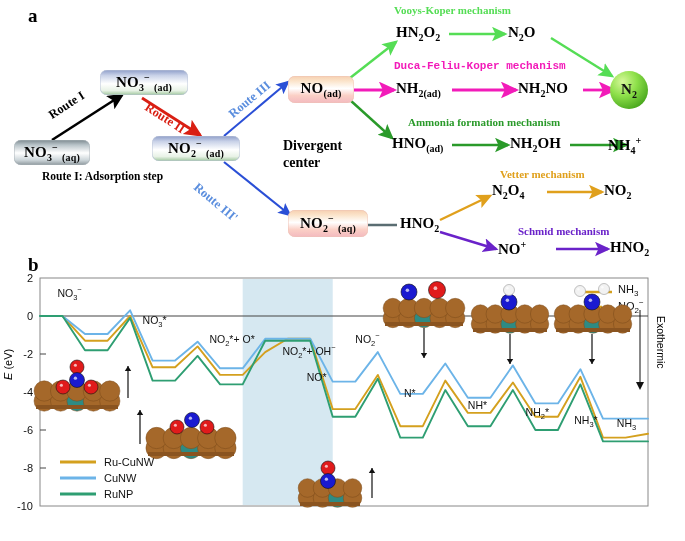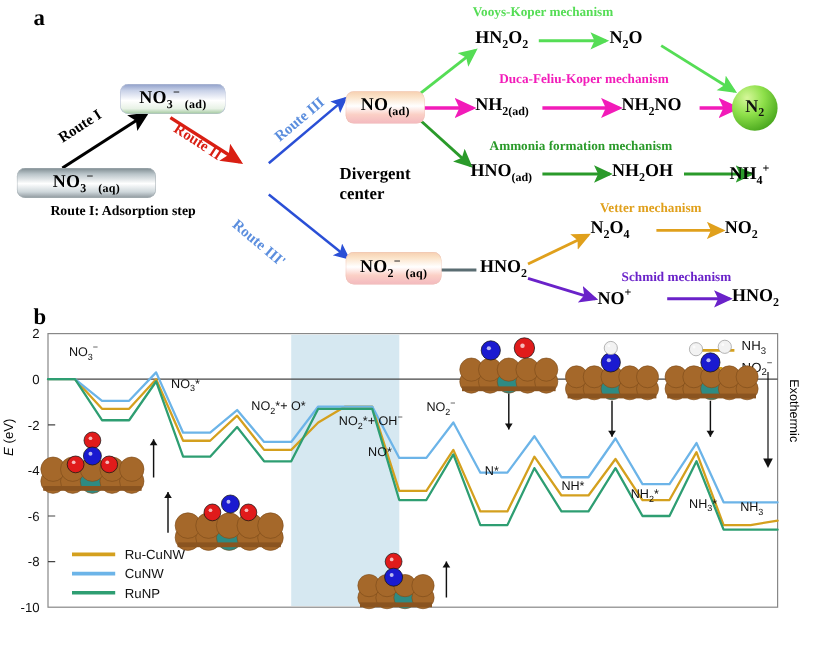--- a/index.html
+++ b/index.html
@@ -111,28 +111,31 @@
 
     <line x1="440" y1="220" x2="490" y2="196" stroke="#e0a01c" stroke-width="2.4" marker-end="url(#ah-gold)"></line>
 
     <line x1="547" y1="192" x2="602" y2="192" stroke="#e0a01c" stroke-width="2.4" marker-end="url(#ah-gold)"></line>
 
     <line x1="440" y1="232" x2="496" y2="249" stroke="#6a22c9" stroke-width="2.4" marker-end="url(#ah-purple)"></line>
 
     <line x1="556" y1="249" x2="608" y2="249" stroke="#6a22c9" stroke-width="2.4" marker-end="url(#ah-purple)"></line>
   </svg>
 
-  <div class="node grad-grey" style="left:14px;top:140px;width:116px;height:25px;">
+  <div class="node grad-grey" style="left:14px;top:140px;width:76px;height:25px;">
     <span>NO<sub>3</sub><sup>−</sup>&nbsp;<sub>(aq)</sub></span>
   </div>
 
   <div class="node grad-blue" style="left:100px;top:70px;width:88px;height:25px;">
     <span>NO<sub>3</sub><sup>−</sup>&nbsp;<sub>(ad)</sub></span>
   </div>
 
+  <div class="node grad-blue" style="left:152px;top:136px;width:88px;height:25px;">
+    <span>NO<sub>2</sub><sup>−</sup>&nbsp;<sub>(ad)</sub></span>
+  </div>
 
   <div class="node grad-orange" style="left:288px;top:76px;width:66px;height:27px;">
     <span>NO<sub>(ad)</sub></span>
   </div>
 
   <div class="node grad-orange" style="left:288px;top:210px;width:80px;height:27px;">
     <span>NO<sub>2</sub><sup>−</sup>&nbsp;<sub>(aq)</sub></span>
   </div>
 
   <div class="n2ball" style="left:610px;top:71px;">
@@ -143,21 +146,21 @@
   <div class="routelbl" style="left:150px;top:100px;color:#d91f13;transform:rotate(33deg);">Route II</div>
   <div class="routelbl" style="left:226px;top:110px;color:#5b8ede;transform:rotate(-40deg);">Route III</div>
   <div class="routelbl" style="left:200px;top:180px;color:#5b8ede;transform:rotate(40deg);">Route III'</div>
 
   <div class="plain" style="left:283px;top:138px;font-size:14px;">Divergent</div>
   <div class="plain" style="left:283px;top:155px;font-size:14px;">center</div>
 
   <div class="keyline" style="left:42px;top:170px;color:#000;">Route I: Adsorption step</div>
 
   <div class="mech" style="left:394px;top:4px;color:#55dd55;">Vooys-Koper mechanism</div>
-  <div class="mech" style="left:416px;top:60px;color:#f21bb9;">Duca-Feliu-Koper mechanism</div>
+  <div class="mech" style="left:394px;top:60px;color:#f21bb9;font-family:Liberation Mono, monospace;">Duca-Feliu-Koper mechanism</div>
   <div class="mech" style="left:408px;top:116px;color:#2a9a2a;">Ammonia formation mechanism</div>
   <div class="mech" style="left:500px;top:168px;color:#e0a01c;">Vetter mechanism</div>
   <div class="mech" style="left:518px;top:225px;color:#6a22c9;">Schmid mechanism</div>
 
   <div class="species" style="left:396px;top:24px;">HN<sub>2</sub>O<sub>2</sub></div>
   <div class="species" style="left:508px;top:24px;">N<sub>2</sub>O</div>
   <div class="species" style="left:396px;top:80px;">NH<sub>2(ad)</sub></div>
   <div class="species" style="left:518px;top:80px;">NH<sub>2</sub>NO</div>
   <div class="species" style="left:392px;top:135px;">HNO<sub>(ad)</sub></div>
   <div class="species" style="left:510px;top:135px;text-align:right;">NH<sub>2</sub>OH</div>

